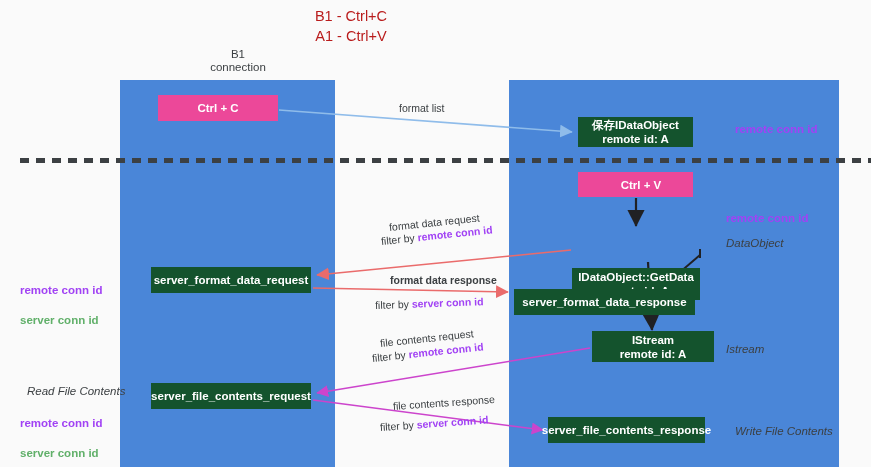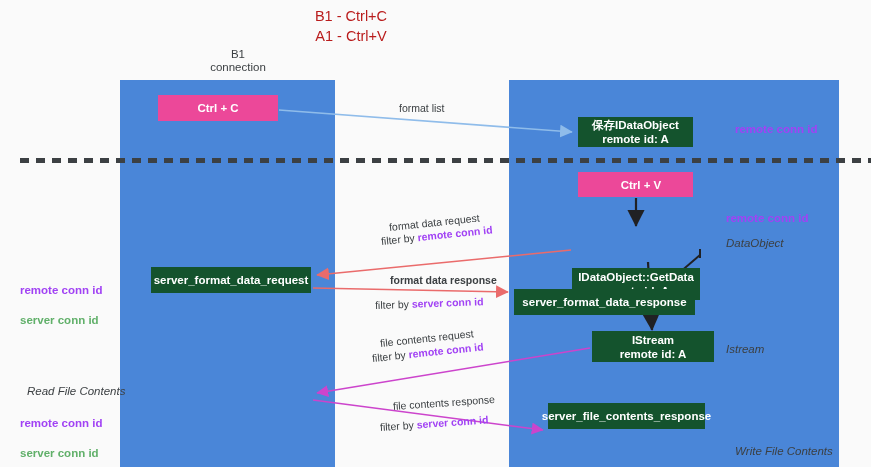--- a/index.html
+++ b/index.html
@@ -45,33 +45,33 @@
   .orange{background:#14532d;font-weight:bold;}
 
   #box-ctrlc{left:158px;top:95px;width:120px;height:26px;}
   #box-idataobject{left:578px;top:117px;width:115px;height:30px;}
   #box-ctrlv{left:578px;top:172px;width:115px;height:25px;padding-left:15px;}
   #box-getdata{left:572px;top:228px;width:128px;height:32px;margin-top:40px;}
   #box-fmt-req{left:151px;top:267px;width:160px;height:26px;}
   #box-fmt-res{left:514px;top:279px;width:181px;height:26px;margin-top:10px;}
   #box-istream{left:592px;top:331px;width:122px;height:31px;}
   #box-file-req{line-height:14px;left:151px;top:383px;width:160px;height:26px;}
-  #box-file-res{left:548px;top:403px;width:157px;height:26px;}
+  #box-file-res{left:548px;top:417px;width:157px;height:26px;}
 
   
   .side{position:absolute;font-size:11.5px;line-height:15px;white-space:pre-line;}
   .purple{color:#a142f4;font-weight:bold;}
   .greenid{color:#61b06a;font-weight:bold;}
   .plain{color:#3c4043;font-style:italic;}
 
   #ann-remote1{left:735px;top:122px;}
   #ann-remote2{left:726px;top:211px;}
   #ann-dataobject{left:726px;top:236px;}
   #ann-istream{left:726px;top:342px;}
-  #ann-write{left:735px;top:424px;margin-top:20px;}
+  #ann-write{left:735px;top:424px;}
 
   #ann-left-ids{left:20px;top:268px;text-align:left;}
   #ann-read{left:27px;top:384px;}
   #ann-left-ids2{left:20px;top:401px;text-align:left;}
 
   
   .alabel{
     position:absolute;font-size:10.5px;line-height:14px;
     color:#3c4043;white-space:nowrap;
   }
@@ -144,20 +144,21 @@
   <div id="box-ctrlc" class="box green">Ctrl + C</div>
   <div id="box-idataobject" class="box orange">保存IDataObject
 remote id: A</div>
   <div id="box-ctrlv" class="box green">Ctrl + V</div>
   <div id="box-getdata" class="box orange">IDataObject::GetData
 remote id: A</div>
   <div id="box-fmt-req" class="box orange">server_format_data_request</div>
   <div id="box-fmt-res" class="box orange">server_format_data_response</div>
   <div id="box-istream" class="box orange">IStream
 remote id: A</div>
+  <div id="box-file-req" class="box orange">server_file_contents_request</div>
   <div id="box-file-res" class="box orange">server_file_contents_response</div>
 
   <div id="ann-remote1" class="side purple">remote conn id</div>
   <div id="ann-remote2" class="side purple">remote conn id</div>
   <div id="ann-dataobject" class="side plain">DataObject</div>
   <div id="ann-istream" class="side plain">Istream</div>
   <div id="ann-write" class="side plain">Write File Contents</div>
 
   <div id="ann-left-ids" class="side">
     <div class="purple">remote conn id</div>

